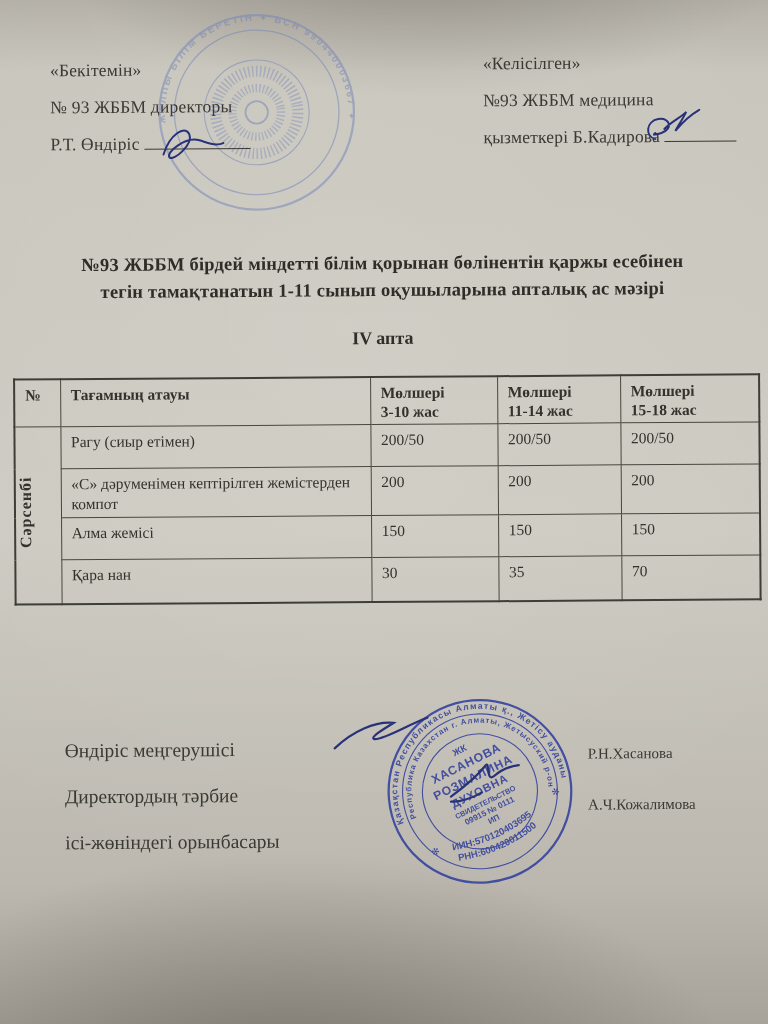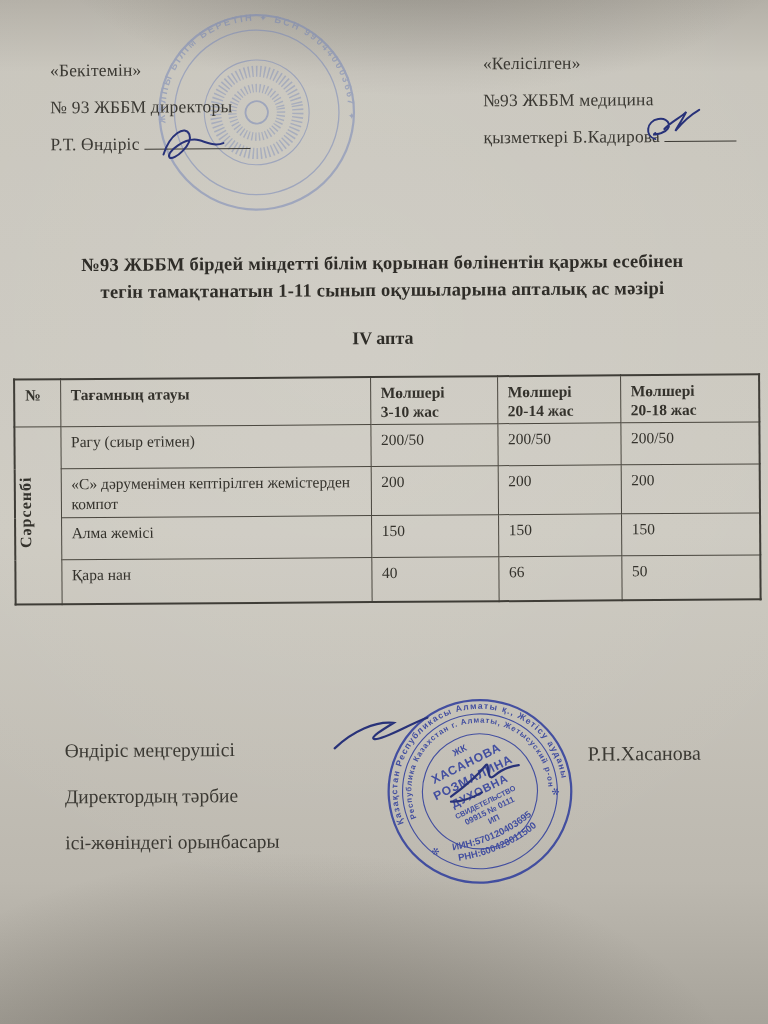--- a/index.html
+++ b/index.html
@@ -29,21 +29,21 @@
     border:1.6px solid #4a473f;padding:3px 10px;vertical-align:top;
     font-size:15.5px;color:#34322c;text-align:left;font-weight:normal;
   }
   table.menu{border:2.2px solid #3f3d37;}
   table.menu thead th{font-weight:bold;font-size:15.5px;line-height:19px;padding-top:5px;}
   table.menu td{line-height:20px;padding-top:5px;}
   .day-cell{text-align:center;vertical-align:middle !important;padding:0 !important;}
   .vert{writing-mode:vertical-rl;transform:rotate(180deg);font-weight:bold;font-size:16px;letter-spacing:1px;color:#34322c;white-space:nowrap;}
   
   .ftitles{font-size:19.5px;line-height:46px;white-space:nowrap;}
-  .fnames{font-size:20px;line-height:51px;white-space:nowrap;}
+  .fnames{font-size:15px;line-height:51px;white-space:nowrap;}
   
   .stamp{pointer-events:none;}
   svg text{font-family:"Liberation Sans","DejaVu Sans",sans-serif;}
   .overlay{pointer-events:none;}
 </style>
 </head>
 <body>
 
 <div class="sheet">
 
@@ -103,25 +103,25 @@
       <thead>
         <tr style="height:38px;">
           <th>№</th>
           <th>Тағамның атауы</th>
           <th>
             <div>Мөлшері</div>
             <div>3-10 жас</div>
           </th>
           <th>
             <div>Мөлшері</div>
-            <div>20-14 жас</div>
+            <div>11-14 жас</div>
           </th>
           <th>
             <div>Мөлшері</div>
-            <div>20-18 жас</div>
+            <div>15-18 жас</div>
           </th>
         </tr>
       </thead>
       <tbody>
         <tr style="height:42px;">
           <td rowspan="4" class="day-cell">
             <span class="vert">Сәрсенбі</span>
           </td>
           <td>Рагу  (сиыр етімен)</td>
           <td>200/50</td>
@@ -135,36 +135,37 @@
           <td>200</td>
         </tr>
         <tr style="height:42px;">
           <td>Алма жемісі</td>
           <td>150</td>
           <td>150</td>
           <td>150</td>
         </tr>
         <tr style="height:44px;">
           <td>Қара нан</td>
-          <td>40</td>
-          <td>66</td>
-          <td>50</td>
+          <td>30</td>
+          <td>35</td>
+          <td>70</td>
         </tr>
       </tbody>
     </table>
   </div>
 
   <div class="abs ftitles ink" style="left:63px;top:726px;">
     <div>Өндіріс меңгерушісі</div>
     <div>Директордың тәрбие</div>
     <div>ісі-жөніндегі орынбасары</div>
   </div>
 
   <div class="abs fnames ink" style="left:586px;top:730px;">
     <div>Р.Н.Хасанова</div>
+    <div>А.Ч.Кожалимова</div>
   </div>
 
   <div class="abs stamp" style="left:378px;top:692px;width:200px;height:200px;opacity:.88;transform:rotate(-26deg);">
     <svg viewBox="0 0 230 230" width="200" height="200">
       <defs>
         <path id="bring1" d="M20,115 A95,95 0 1,1 210,115 A95,95 0 1,1 20,115"></path>
         <path id="bring2" d="M36,115 A79,79 0 1,1 194,115 A79,79 0 1,1 36,115"></path>
         <path id="biin" d="M52,160 Q115,182 178,160"></path>
         <path id="brnn" d="M50,173 Q115,197 180,173"></path>
       </defs>

